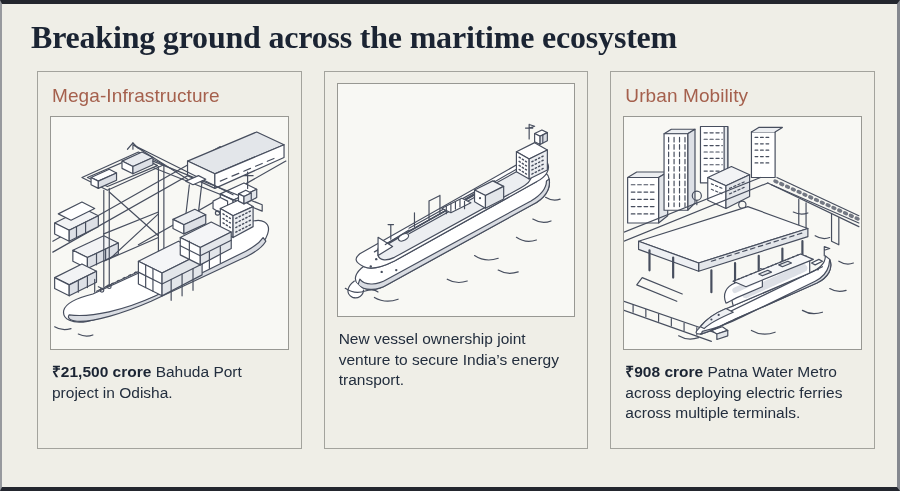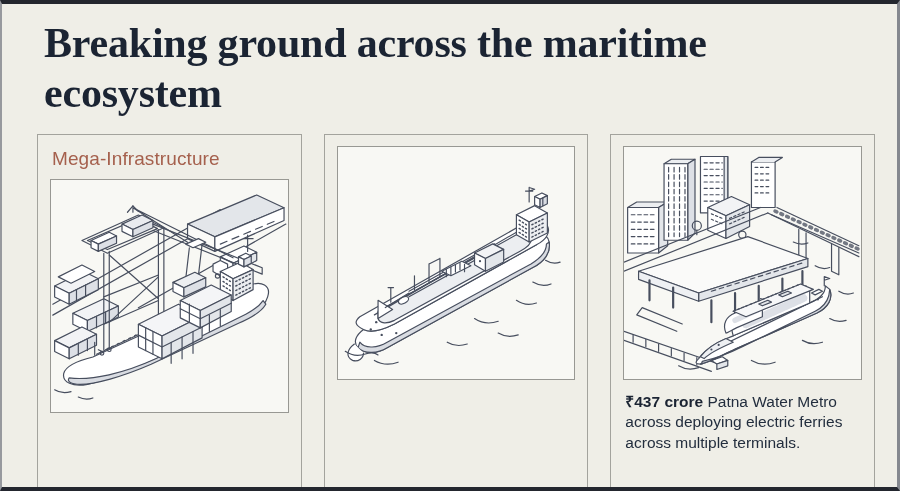--- a/index.html
+++ b/index.html
@@ -9,24 +9,24 @@
     box-sizing:border-box;
     background:#efeee7;
     border-top:4px solid #23262e;
     border-bottom:4px solid #23262e;
     border-left:2px solid #97999e;
     border-right:3px solid #85888f;
     overflow:hidden;
     font-family:"Liberation Sans",sans-serif;
   }
   .title{
-    margin:14px 28px 0 42px;
+    margin:14px 28px 0 29px;
     font-family:"Liberation Serif","DejaVu Serif",serif;
     font-weight:700;
-    font-size:42px;
+    font-size:32px;
     line-height:1.2;
     letter-spacing:-0.2px;
     color:#1b2433;
   }
   .cards{
     display:flex;
     gap:22px;
     margin:15px 22px 0 27px;
     padding-left:8px;
   }
@@ -168,20 +168,21 @@
           <path d="M152,128 V148 M174,140 V158 M186,134 V152"></path>
 
           <path d="M48,184 V170"></path>
           <circle cx="56" cy="182" r="2"></circle>
             <circle cx="64" cy="178" r="2"></circle>
 
           <path d="M4,222 q8,5 18,2"></path>
           <path d="M30,230 q8,4 16,1"></path>
         </svg>
       </div>
+      <p class="caption"><strong>₹21,500 crore</strong><span> Bahuda Port project in Odisha.</span></p>
     </section>
 
     <section class="card">
       <div class="illus">
         <svg viewBox="0 0 260 238" stroke="#474e5e" stroke-width="1.3" fill="none" stroke-linecap="round" stroke-linejoin="round">
 
           <path d="M28,192 C20,198 16,206 22,212 C30,220 44,218 54,212 L214,124 C226,118 234,108 232,96 C231,90 226,86 220,88 L218,99 L62,186 C50,192 36,196 28,192 Z" fill="#ffffff"></path>
           <path d="M24,206 C30,214 44,212 54,206 L212,120 C222,114 229,106 229,98 L232,96 C234,108 226,118 214,124 L54,212 C44,218 30,220 22,212 Z" fill="#d9dce2"></path>
 
           <path d="M18,208 C10,214 8,222 16,226 C22,228 28,224 28,218" fill="#ffffff"></path>
@@ -232,23 +233,25 @@
           <path d="M8,216 q10,7 22,3 q9,-3 14,1"></path>
           <path d="M40,226 q12,7 26,2"></path>
           <path d="M120,206 q10,6 22,2"></path>
           <path d="M150,180 q12,8 26,3"></path>
           <path d="M176,196 q10,6 22,2"></path>
           <path d="M196,160 q10,7 22,3"></path>
           <path d="M214,140 q10,6 20,2"></path>
           <path d="M228,116 q8,5 16,2"></path>
         </svg>
       </div>
+      <p class="caption"><strong></strong><span>New vessel ownership joint venture to secure India’s energy transport.</span></p>
     </section>
 
     <section class="card">
+      <h2>Urban Mobility</h2>
       <div class="illus">
         <svg viewBox="0 0 260 238" stroke="#474e5e" stroke-width="1.3" fill="none" stroke-linecap="round" stroke-linejoin="round">
 
           <path d="M4,58 L14,52 L48,52 L38,58 Z" fill="#eceef1"></path>
           <path d="M38,58 L48,52 L48,100 L38,108 Z" fill="#e3e6ea"></path>
           <rect x="4" y="58" width="34" height="50" fill="#ffffff"></rect>
           <path d="M8,66 H34 M8,74 H34 M8,82 H34 M8,90 H34 M8,98 H34" stroke-dasharray="4 3"></path>
           <path d="M44,10 L52,5 L78,5 L70,10 Z" fill="#eceef1"></path>
           <path d="M70,10 L78,5 L78,86 L70,94 Z" fill="#dde0e6"></path>
           <rect x="44" y="10" width="26" height="84" fill="#ffffff"></rect>
@@ -320,17 +323,17 @@
 
           <path d="M60,232 q10,6 22,2"></path>
           <path d="M140,226 q12,7 26,2"></path>
           <path d="M196,204 q10,6 22,2"></path>
           <path d="M226,180 q8,5 18,2"></path>
           <path d="M236,150 q8,5 16,2"></path>
           <path d="M210,122 q8,5 16,2"></path>
           <path d="M186,96 q8,4 16,1"></path>
         </svg>
       </div>
-      <p class="caption"><strong>₹437 crore</strong><span> Patna Water Metro across deploying electric ferries across multiple terminals.</span></p>
+      <p class="caption"><strong>₹908 crore</strong><span> Patna Water Metro across deploying electric ferries across multiple terminals.</span></p>
     </section>
 
   </div>
 </div>
 
 </body></html>

